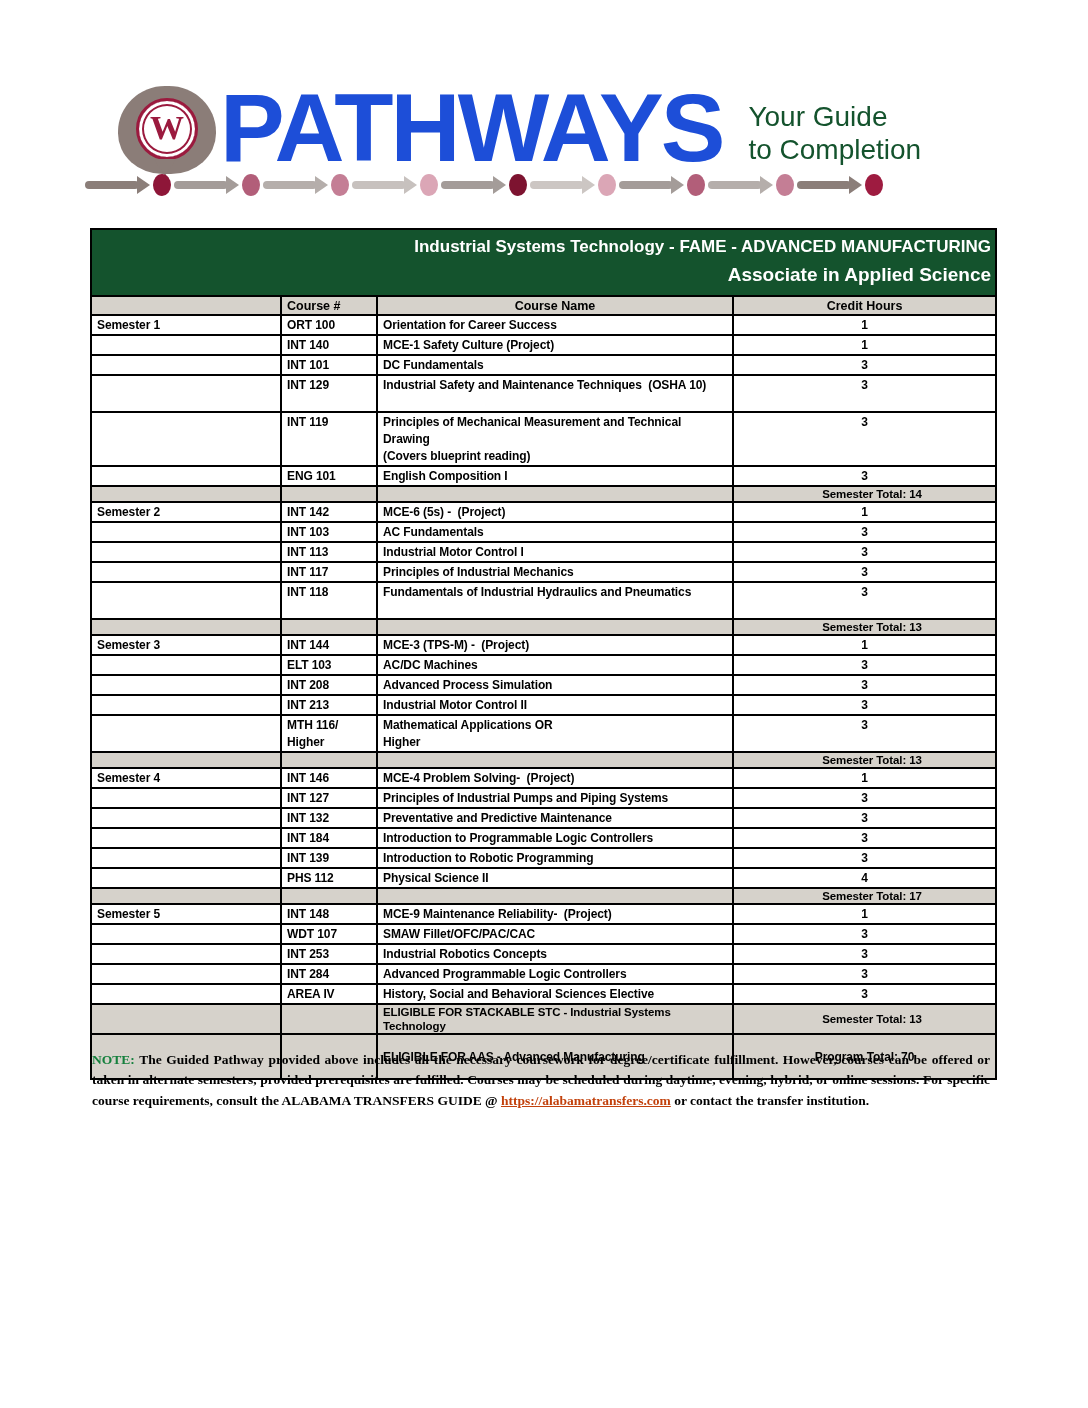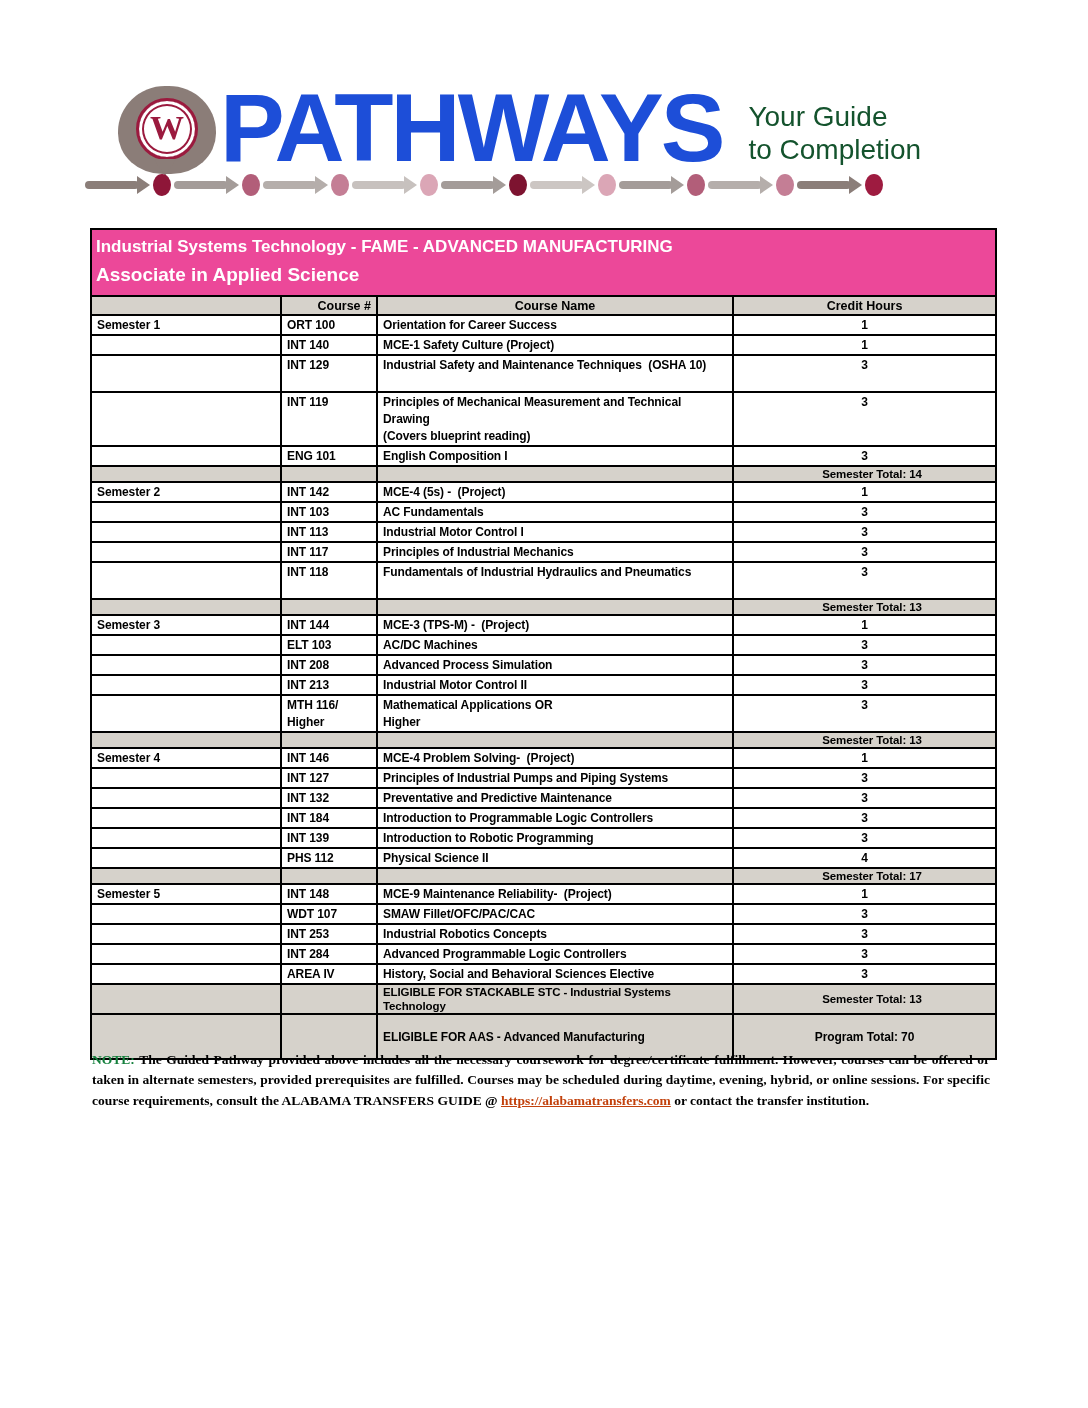--- a/index.html
+++ b/index.html
@@ -28,26 +28,26 @@
   .path-pair { display:flex; align-items:center; }
   .shaft { width:54px; height:8px; border-radius:4px; }
   .head  { width:0; height:0; border-top:9px solid transparent; border-bottom:9px solid transparent;
            border-left-width:13px; border-left-style:solid; margin-left:-2px; }
   .dot   { width:18px; height:22px; border-radius:50%; margin:0 3px; }
 
   
   .pathway-table { position:absolute; top:228px; left:90px; width:905px;
              border-collapse:collapse; table-layout:fixed; font-weight:bold; }
   .pathway-table td, .pathway-table th { border:2px solid #000; overflow:hidden; }
-  .title-cell { background:#ec4899; color:#fff; text-align:left; padding:7px 4px 9px; }
+  .title-cell { background:#14532d; color:#fff; text-align:right; padding:7px 4px 9px; }
   .title-main { font-size:17px; }
   .title-sub  { font-size:19px; margin-top:7px; }
   .colhead th { background:#d6d2cb; font-size:12.5px; height:17px; padding:0 5px;
              text-align:center; color:#000; }
-  .colhead th.left { text-align:right; }
+  .colhead th.left { text-align:left; }
   .pathway-table td { font-size:12px; line-height:17px; padding:1px 5px 0; vertical-align:top;
              letter-spacing:-0.1px; white-space:pre-wrap; color:#000; }
   td.credits { text-align:center; }
   tr.total-row td { background:#d6d2cb; font-size:11.5px; line-height:14px; padding-top:0;
              height:14px; }
   tr.total-row td.total-label { text-align:center; vertical-align:middle;padding-left:20px; }
   tr.footer-row td { background:#d6d2cb; height:42px; vertical-align:middle; }
   tr.footer-row td.total-label { text-align:center; }
 
   
@@ -148,20 +148,26 @@
         <td class="credits">1</td>
       </tr>
       <tr>
         <td></td>
         <td>INT 140</td>
         <td>MCE-1 Safety Culture (Project)</td>
         <td class="credits">1</td>
       </tr>
       <tr>
         <td></td>
+        <td>INT 101</td>
+        <td>DC Fundamentals</td>
+        <td class="credits">3</td>
+      </tr>
+      <tr>
+        <td></td>
         <td>INT 129</td>
         <td>Industrial Safety and Maintenance Techniques  (OSHA 10)
 &nbsp;</td>
         <td class="credits">3</td>
       </tr>
       <tr>
         <td></td>
         <td>INT 119</td>
         <td>Principles of Mechanical Measurement and Technical Drawing
 (Covers blueprint reading)</td>
@@ -175,21 +181,21 @@
       </tr>
       <tr class="total-row">
         <td></td>
         <td></td>
         <td></td>
         <td class="total-label">Semester Total: 14</td>
       </tr>
       <tr>
         <td>Semester 2</td>
         <td>INT 142</td>
-        <td>MCE-4 (5s) -  (Project)</td>
+        <td>MCE-6 (5s) -  (Project)</td>
         <td class="credits">1</td>
       </tr>
       <tr>
         <td></td>
         <td>INT 103</td>
         <td>AC Fundamentals</td>
         <td class="credits">3</td>
       </tr>
       <tr>
         <td></td>

